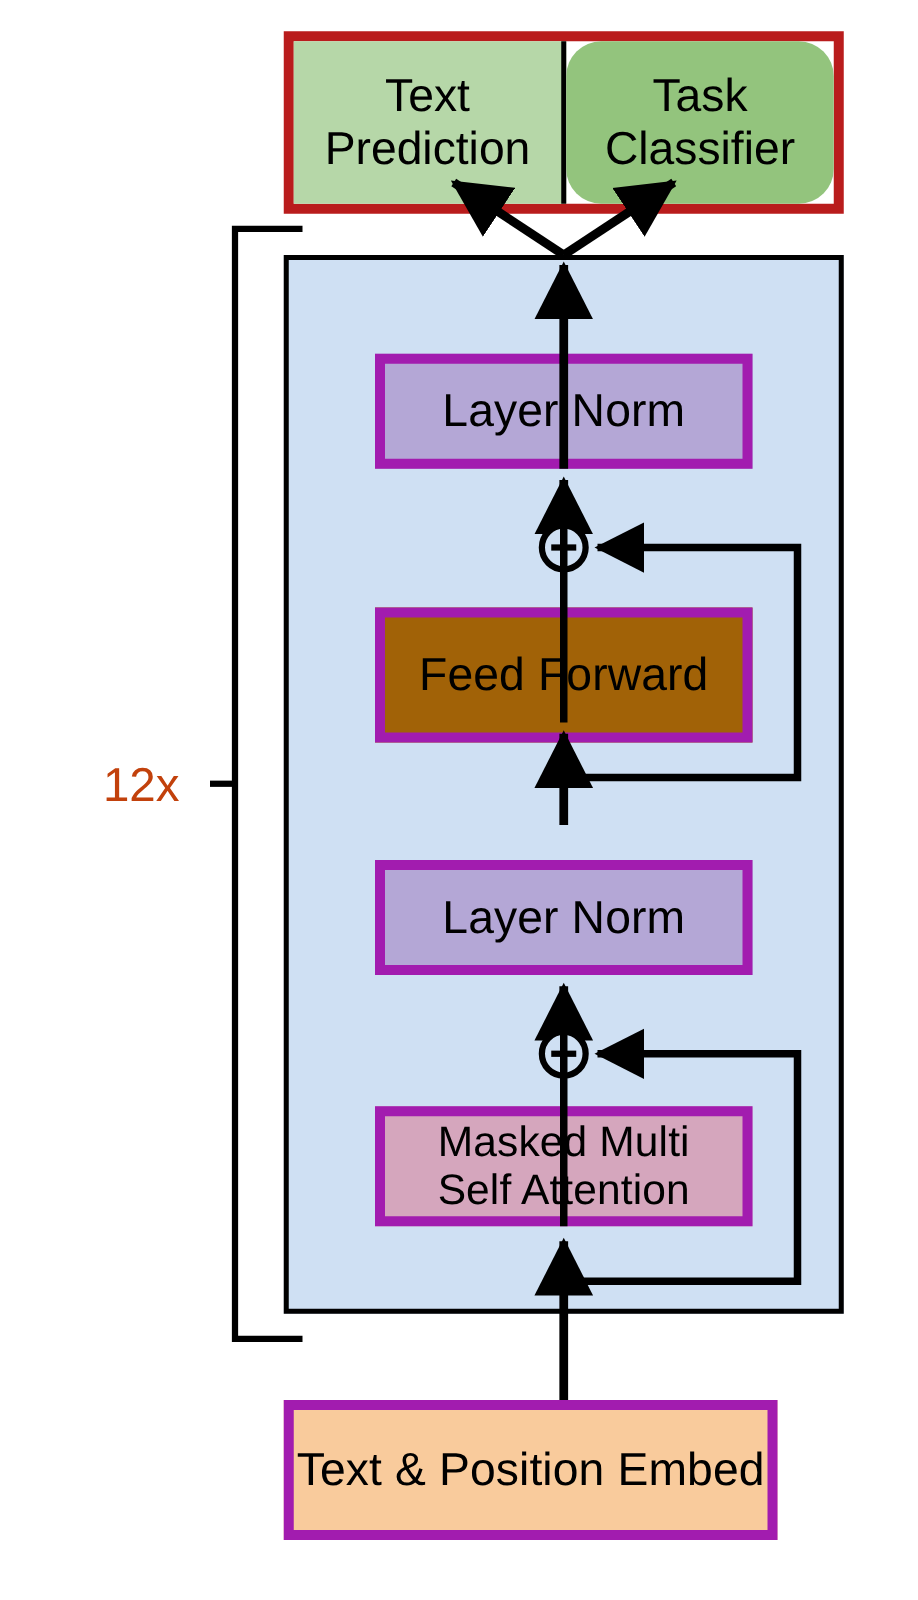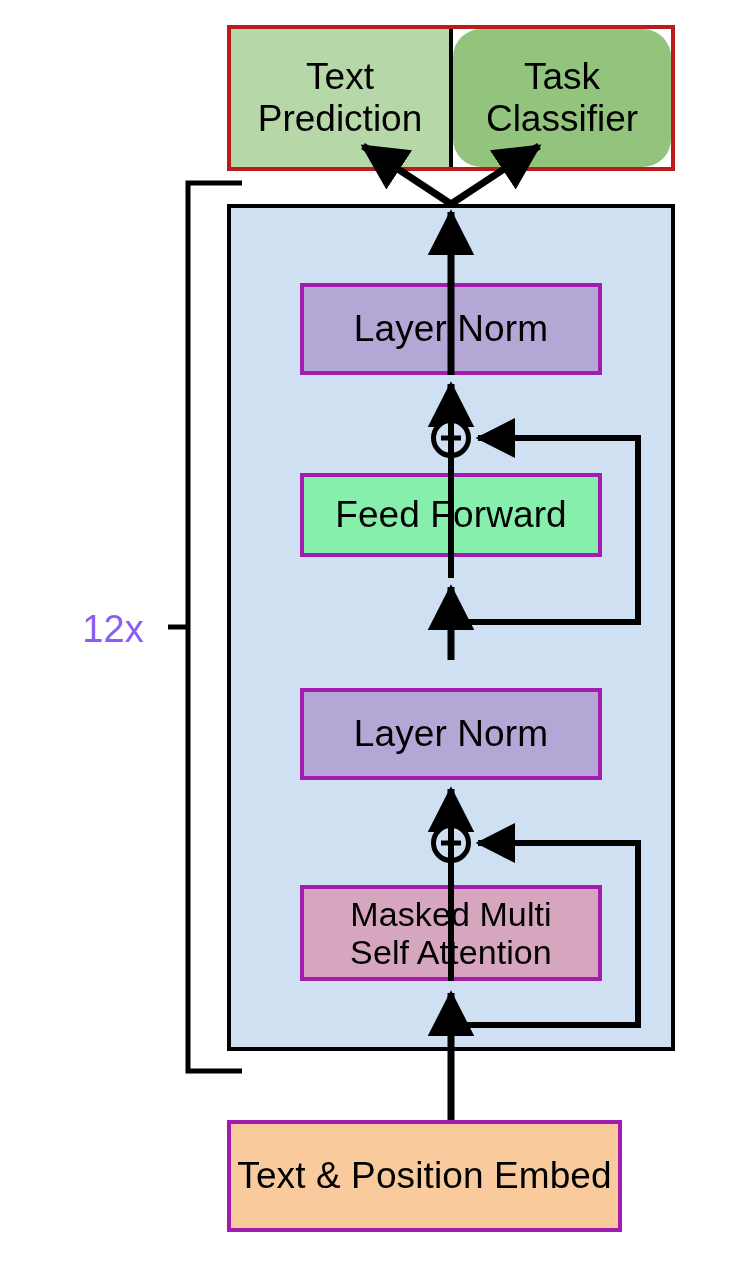--- a/index.html
+++ b/index.html
@@ -21,40 +21,40 @@
     left: 0;
     top: 0;
     width: 734px;
     height: 1280px;
   }
 
   
   .node {
     position: absolute;
     box-sizing: border-box;
-    border: 4px solid #a21caf;
+    border: 8px solid #a21caf;
     display: flex;
     align-items: center;
     justify-content: center;
     text-align: center;
     color: #000000;
     line-height: 1.12;
     white-space: pre-line;
     letter-spacing: 0.1px;
   }
 
   
   #head-group {
     position: absolute;
     left: 227px;
     top: 25px;
     width: 448px;
     height: 146px;
     box-sizing: border-box;
-    border: 4px solid #b91c1c;
+    border: 8px solid #b91c1c;
     display: flex;
   }
   .head-cell {
     flex: 1 1 0;
     box-sizing: border-box;
     display: flex;
     align-items: center;
     justify-content: center;
     text-align: center;
     font-size: 37px;
@@ -76,22 +76,22 @@
     border: 4px solid #000000;
     background: #cfe0f3;
   }
 
   
   #layer-norm-top {
     left: 300px; top: 283px; width: 302px; height: 92px;
     background: #b4a7d6; font-size: 37px;
   }
   #feed-forward {
-    left: 300px; top: 473px; width: 302px; height: 84px;
-    background: #86efac; font-size: 37px;
+    left: 300px; top: 486px; width: 302px; height: 108px;
+    background: #a16207; font-size: 37px;
   }
   #layer-norm-bottom {
     left: 300px; top: 688px; width: 302px; height: 92px;
     background: #b4a7d6; font-size: 37px;
   }
   #masked-attention {
     left: 300px; top: 885px; width: 302px; height: 96px;
     background: #d5a6bd; font-size: 34px;
   }
   #text-position-embed {
@@ -100,21 +100,21 @@
   }
 
   
   #repeat-label {
     position: absolute;
     left: 58px;
     top: 608px;
     width: 110px;
     text-align: center;
     font-size: 38px;
-    color: #8b5cf6;
+    color: #c2410c;
   }
 
   
   #connectors {
     position: absolute;
     left: 0;
     top: 0;
     width: 734px;
     height: 1280px;
     pointer-events: none;

